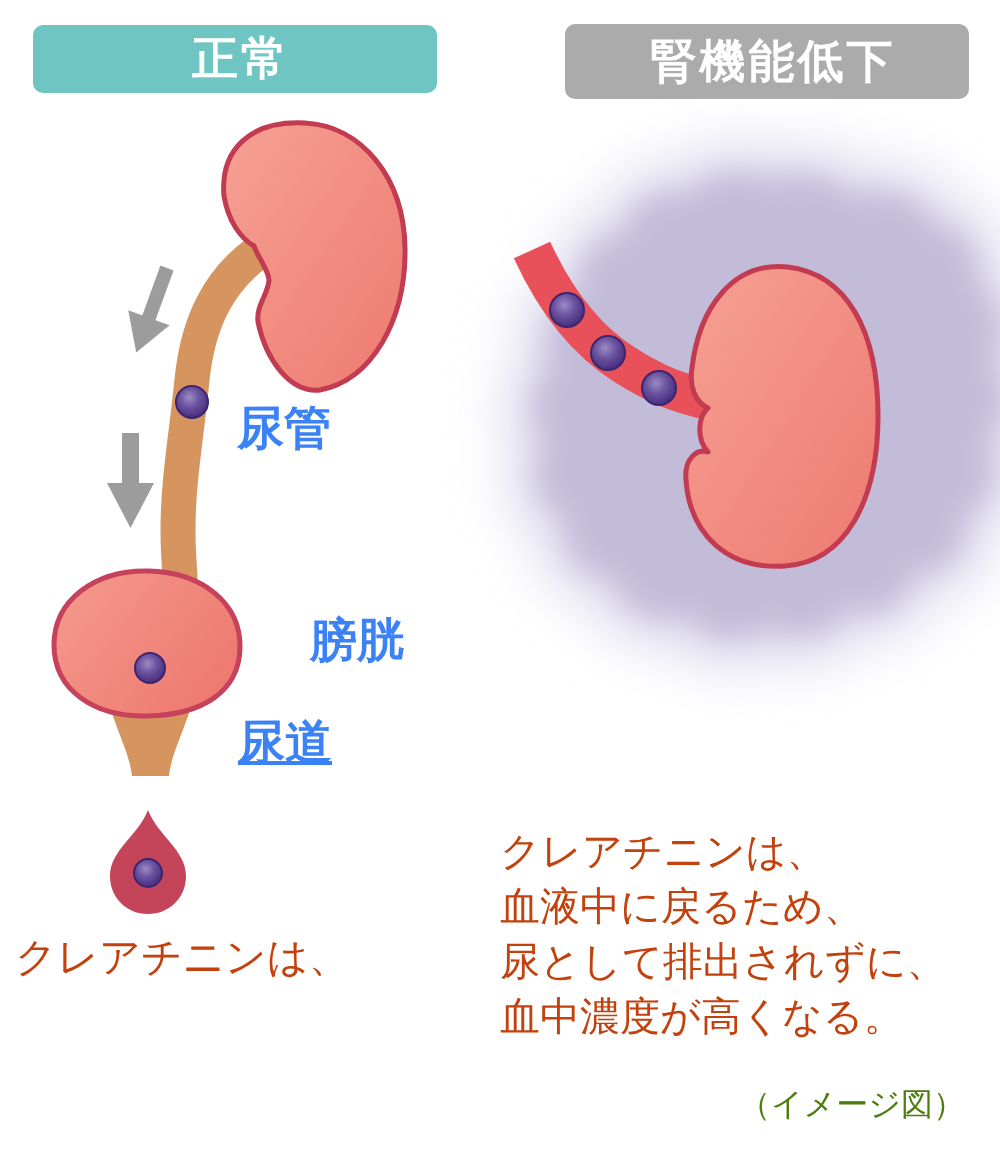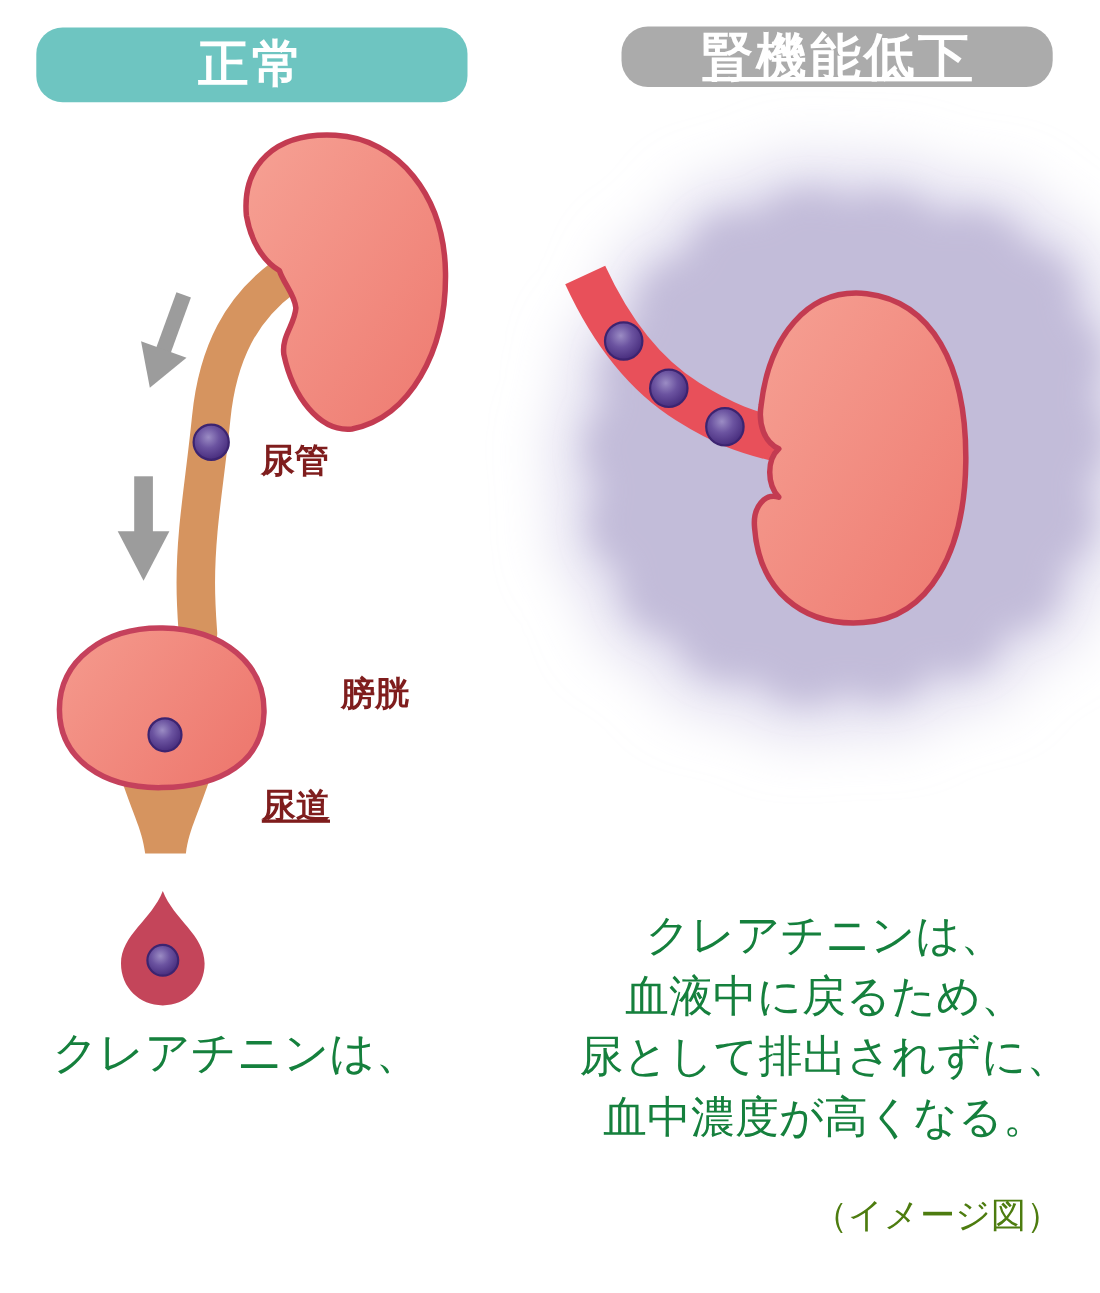--- a/index.html
+++ b/index.html
@@ -6,42 +6,42 @@
   .canvas{
     position:relative;
     width:1000px;height:1175px;
     background:#ffffff;
     font-family:"DejaVu Sans","Liberation Sans",sans-serif;
     overflow:hidden;
   }
   .badge{
     position:absolute;
     width:392px;height:68px;
-    border-radius:24px;
+    border-radius:10px;
     color:#ffffff;
     font-size:46px;font-weight:bold;
     letter-spacing:3px;
-    display:flex;align-items:center;justify-content:center;
+    display:flex;align-items:center;justify-content:center;padding-left:12px;
   }
   .badge-left{left:33px;top:25px;background:#6ec5c1;}
-  .badge-right{left:565px;top:24px;background:#ababab;height:55px;text-decoration:underline;}
+  .badge-right{left:565px;top:24px;background:#ababab;height:75px;}
   .diagram-svg{position:absolute;left:0;top:0;}
   .organ-label{
     position:absolute;
-    font-size:31px;font-weight:bold;
-    color:#7f1d1d;line-height:1.1;
+    font-size:47px;font-weight:bold;
+    color:#3b82f6;line-height:1.1;
     white-space:nowrap;
   }
   .label-ureter{left:237px;top:402px;}
   .label-bladder{left:266px;top:614px;margin-left:44px;}
   .label-urethra{left:238px;top:716px;text-decoration:underline;}
   .caption{
     position:absolute;
-    text-align:center;
-    color:#15803d;
+    text-align:left;
+    color:#c2410c;
     font-size:41px;font-weight:500;
     line-height:55px;
     white-space:nowrap;
   }
   .caption-left{left:15px;top:930px;width:400px;}
   .caption-right{left:500px;top:824px;width:500px;font-size:40px;}
   .footnote{
     position:absolute;
     right:35px;top:1083px;
     font-size:32px;color:#4d7c0f;

